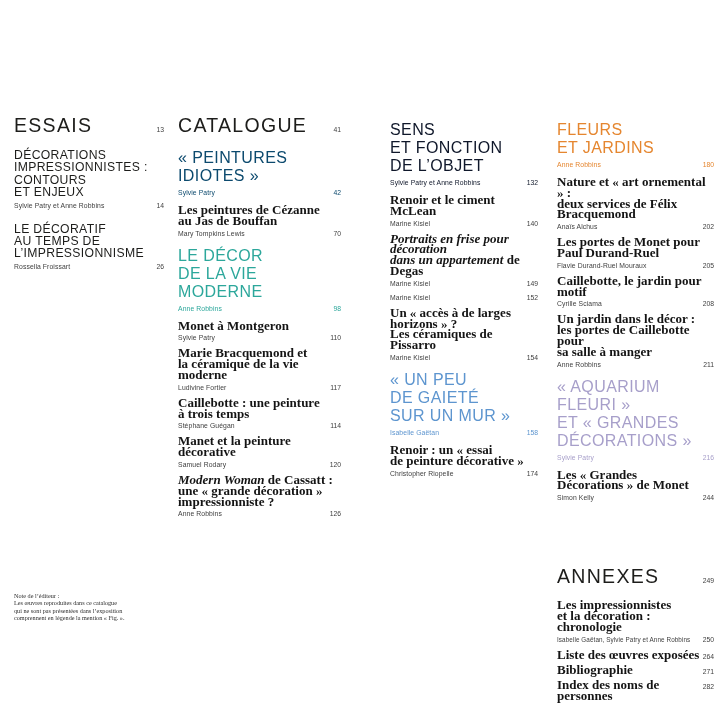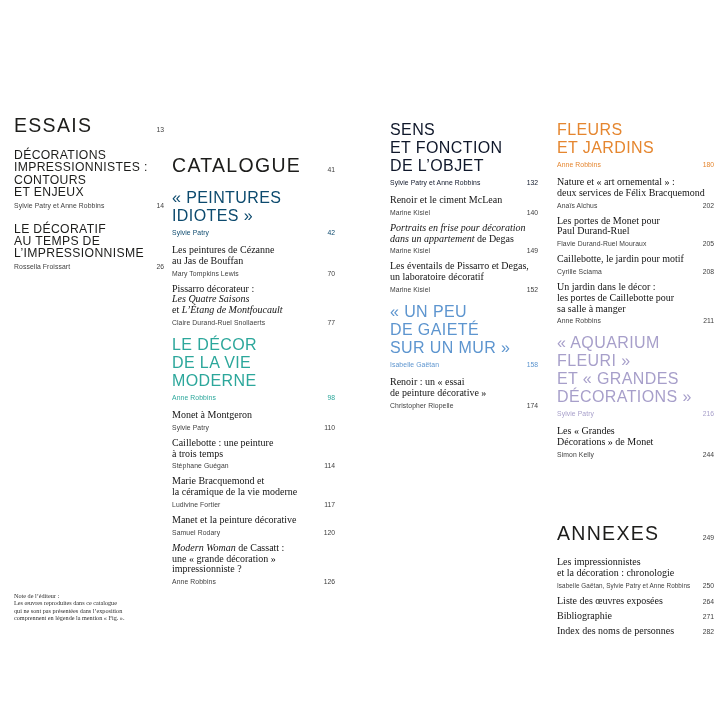--- a/index.html
+++ b/index.html
@@ -1,39 +1,39 @@
 <!DOCTYPE html>
 <html><head>
 <meta charset="utf-8">
 <style>
   html,body{margin:0;padding:0;background:#ffffff;}
   .page{position:relative;width:728px;height:728px;background:#ffffff;overflow:hidden;
         font-family:"Liberation Sans",sans-serif;color:#1d1d1b;}
   .col{position:absolute;top:116px;}
   #col1{left:14px;width:150px;}
-  #col2{left:172px;width:163px;margin-top:40px;}
+  #col2{left:178px;width:163px;}
   #col3{left:390px;width:148px;}
   #col4{left:557px;width:157px;}
 
   .main-head{display:flex;justify-content:space-between;align-items:baseline;margin-bottom:14px;text-align:center;}
   .mh{font-size:19.5px;font-weight:300;letter-spacing:1.3px;line-height:19px;color:#1d1d1b;}
   .mh-pg{font-size:6.8px;color:#3e3e3e;}
 
   .sub-head{font-size:12.2px;line-height:12.4px;font-weight:300;letter-spacing:0.35px;color:#1d1d1b;}
   .sec-head{font-size:16px;line-height:18px;font-weight:300;letter-spacing:0.4px;}
   .lines > span{display:block;}
   .ln{display:block;}
 
   .block{margin-bottom:14px;}
   .sec-block{margin-bottom:9px;}
   .gt{margin-top:10px;}
   .annexes-gap{margin-top:66px;}
 
   .entry{margin-bottom:7px;}
-  .t{font-family:"Liberation Serif","DejaVu Serif",serif;font-weight:400;font-size:10px;
+  .t{font-family:"Liberation Serif","DejaVu Serif",serif;font-weight:700;font-size:13px;
      line-height:10.8px;color:#141414;}
   .it{font-style:italic;}
 
   .byline{display:flex;justify-content:space-between;align-items:baseline;margin-top:3px;}
   .sec-block .byline{margin-top:4px;}
   .author{font-size:6.8px;color:#3e3e3e;letter-spacing:0.1px;white-space:nowrap;}
   .author.sm{font-size:6.3px;}
   .pgn{font-size:6.8px;color:#3e3e3e;}
   .sec-block .author,.sec-block .pgn{color:inherit;}
 
@@ -102,31 +102,20 @@
       <div class="t lines">
         <span>Les peintures de Cézanne</span>
         <span>au Jas de Bouffan</span>
       </div>
       <div class="byline">
         <span class="author">Mary Tompkins Lewis</span>
         <span class="pgn">70</span>
       </div>
     </div>
 
-    <div class="entry">
-      <div class="t">
-        <span class="ln">Pissarro décorateur :</span>
-        <span class="ln it">Les Quatre Saisons</span>
-        <span class="ln"><span>et </span><span class="it">L’Étang de Montfoucault</span></span>
-      </div>
-      <div class="byline">
-        <span class="author">Claire Durand-Ruel Snollaerts</span>
-        <span class="pgn">77</span>
-      </div>
-    </div>
 
     <div class="sec-block gt" style="color: rgb(44, 167, 155);">
       <div class="sec-head lines">
         <span>LE DÉCOR</span>
         <span>DE LA VIE</span>
         <span>MODERNE</span>
       </div>
       <div class="byline">
         <span class="author">Anne Robbins</span>
         <span class="pgn">98</span>
@@ -138,37 +127,37 @@
         <span>Monet à Montgeron</span>
       </div>
       <div class="byline">
         <span class="author">Sylvie Patry</span>
         <span class="pgn">110</span>
       </div>
     </div>
 
     <div class="entry">
       <div class="t lines">
+        <span>Marie Bracquemond et</span>
+        <span>la céramique de la vie moderne</span>
+      </div>
+      <div class="byline">
+        <span class="author">Ludivine Fortier</span>
+        <span class="pgn">117</span>
+      </div>
+    </div>
+
+    <div class="entry">
+      <div class="t lines">
         <span>Caillebotte : une peinture</span>
         <span>à trois temps</span>
       </div>
       <div class="byline">
         <span class="author">Stéphane Guégan</span>
         <span class="pgn">114</span>
-      </div>
-    </div>
-
-    <div class="entry">
-      <div class="t lines">
-        <span>Marie Bracquemond et</span>
-        <span>la céramique de la vie moderne</span>
-      </div>
-      <div class="byline">
-        <span class="author">Ludivine Fortier</span>
-        <span class="pgn">117</span>
       </div>
     </div>
 
     <div class="entry">
       <div class="t lines">
         <span>Manet et la peinture décorative</span>
       </div>
       <div class="byline">
         <span class="author">Samuel Rodary</span>
         <span class="pgn">120</span>
@@ -216,30 +205,36 @@
         <span class="ln it">Portraits en frise pour décoration</span>
         <span class="ln"><span class="it">dans un appartement</span><span> de Degas</span></span>
       </div>
       <div class="byline">
         <span class="author">Marine Kisiel</span>
         <span class="pgn">149</span>
       </div>
     </div>
 
     <div class="entry">
-      <div class="t lines">
-        <span>Les éventails de Pissarro et Degas,</span>
-        <span>un laboratoire décoratif</span>
-      </div>
       <div class="byline">
         <span class="author">Marine Kisiel</span>
         <span class="pgn">152</span>
       </div>
     </div>
 
+    <div class="entry">
+      <div class="t lines">
+        <span>Un « accès à de larges horizons » ?</span>
+        <span>Les céramiques de Pissarro</span>
+      </div>
+      <div class="byline">
+        <span class="author">Marine Kisiel</span>
+        <span class="pgn">154</span>
+      </div>
+    </div>
 
     <div class="sec-block gt" style="color: rgb(93, 149, 207);">
       <div class="sec-head lines">
         <span>« UN PEU</span>
         <span>DE GAIETÉ</span>
         <span>SUR UN MUR »</span>
       </div>
       <div class="byline">
         <span class="author">Isabelle Gaëtan</span>
         <span class="pgn">158</span>

